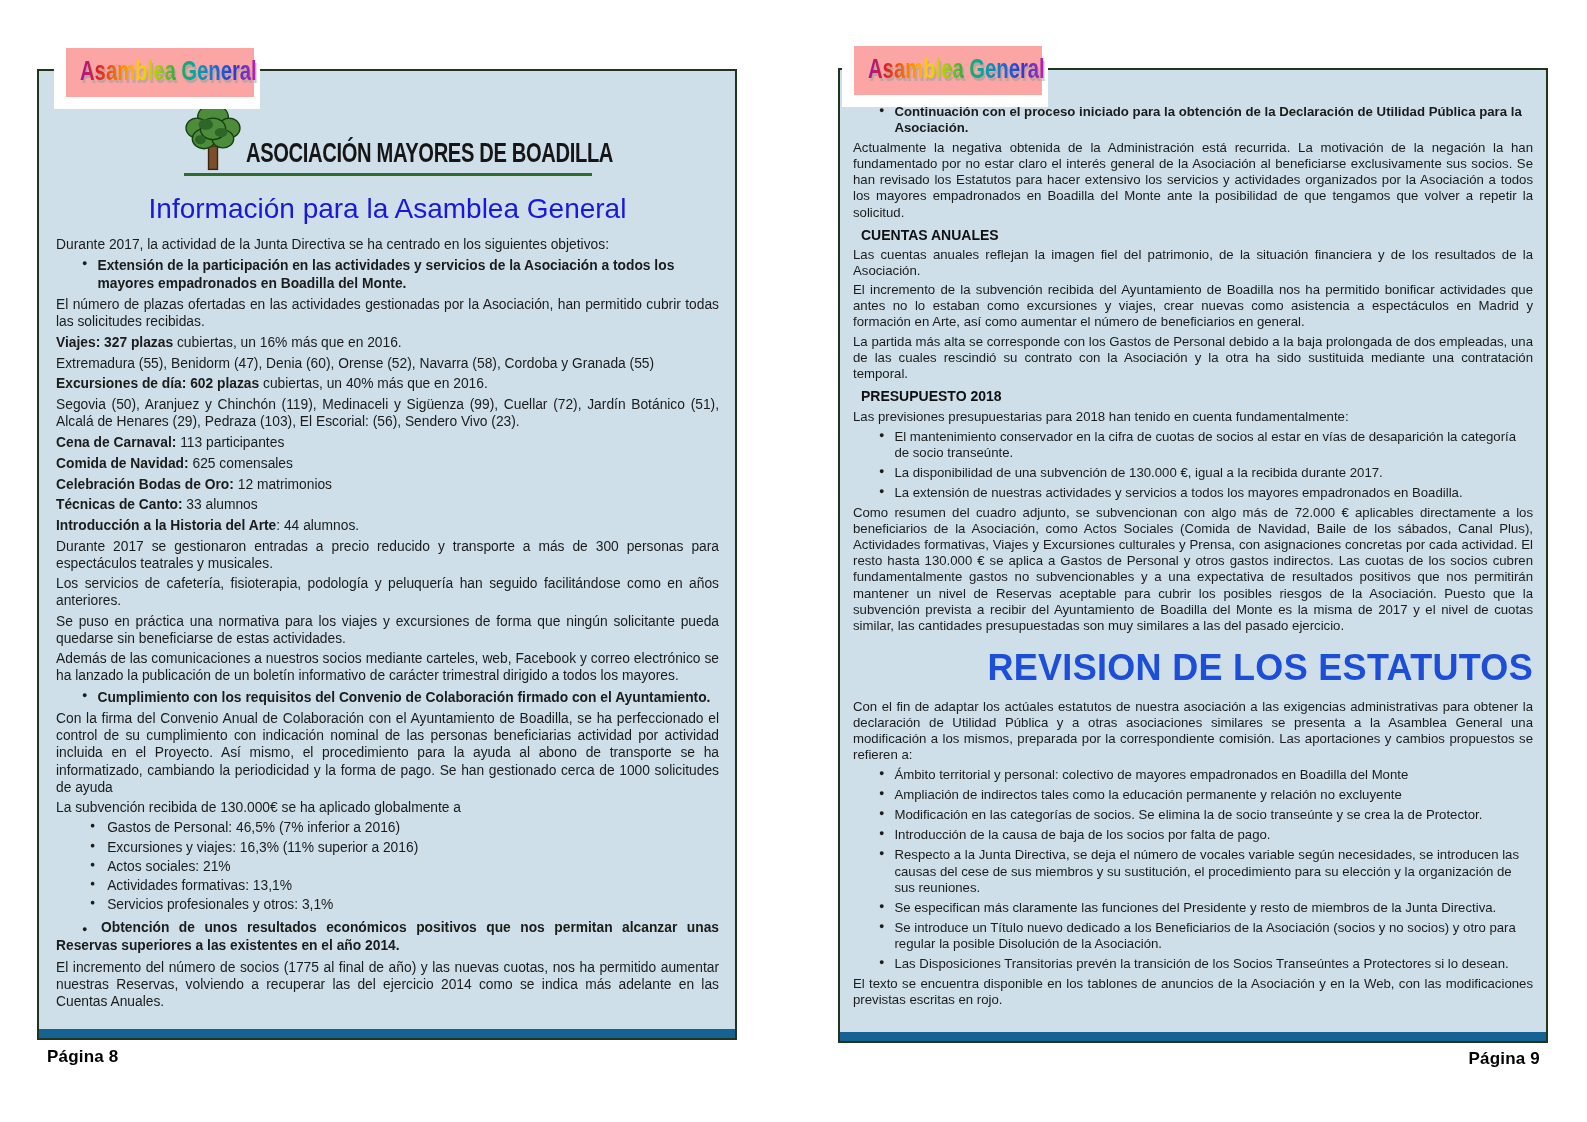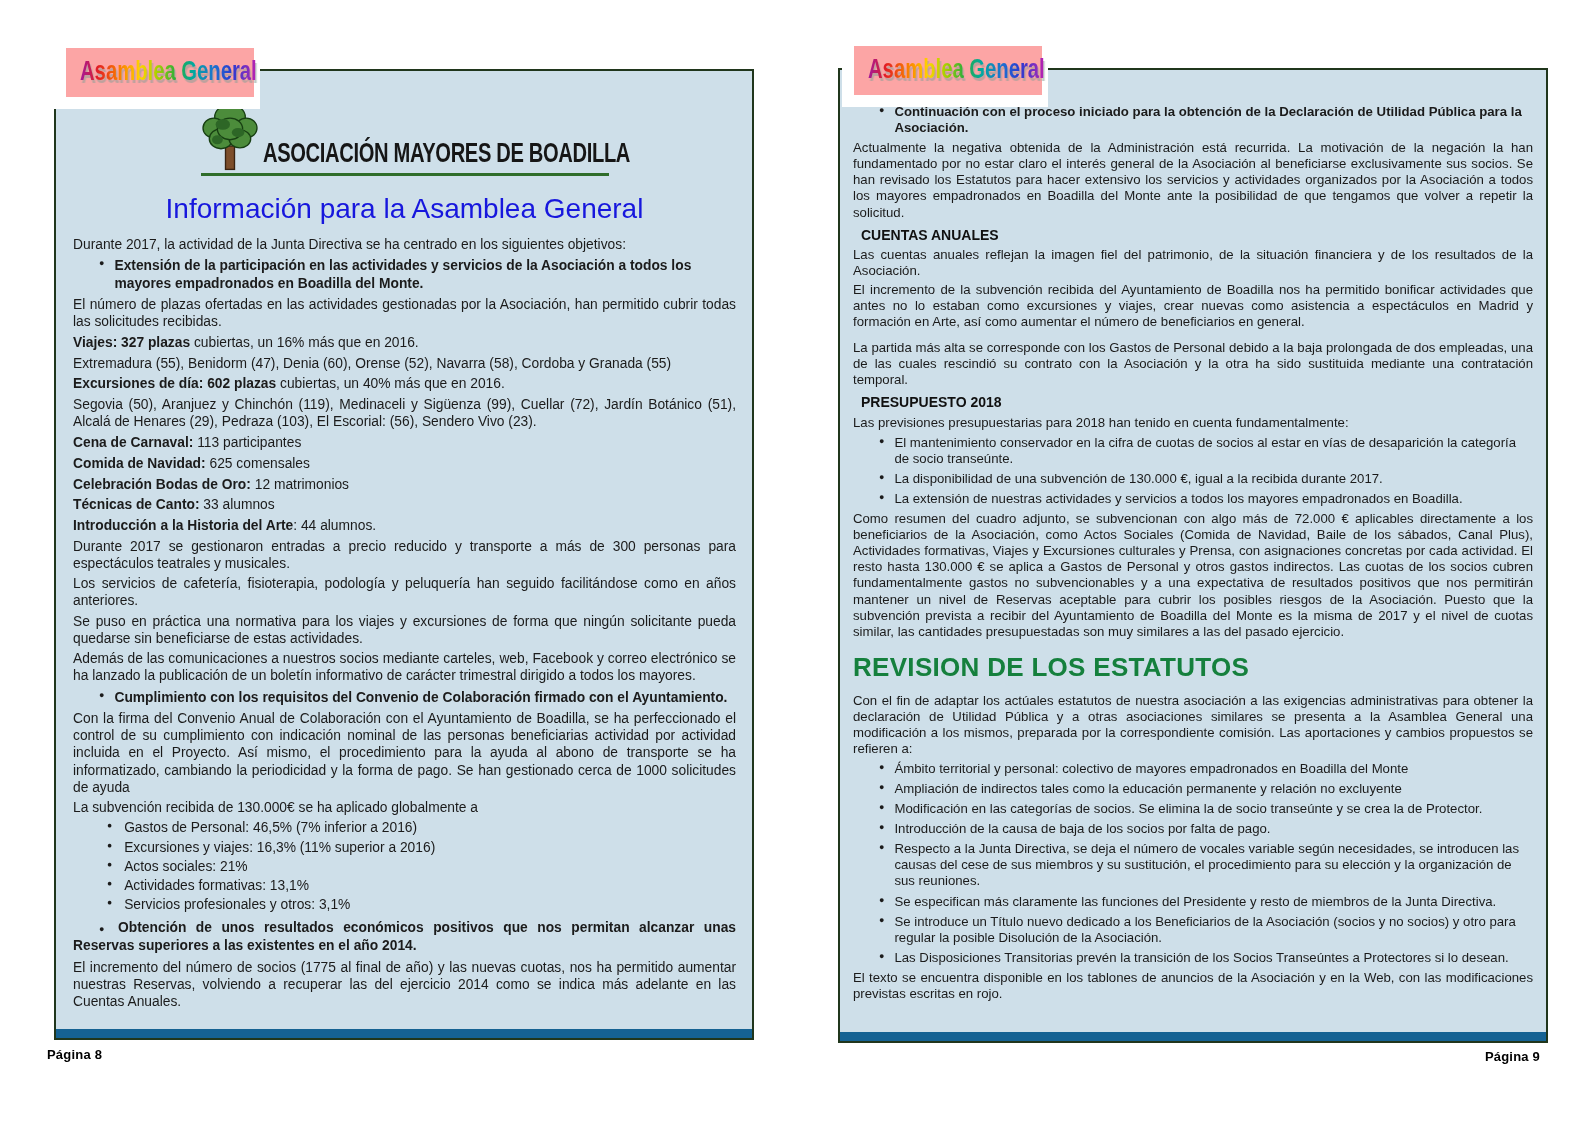--- a/index.html
+++ b/index.html
@@ -3,21 +3,21 @@
 <meta charset="utf-8">
 <style>
   html,body{margin:0;padding:0;}
   body{
     width:1587px;height:1122px;position:relative;background:#ffffff;
     font-family:"Liberation Sans","DejaVu Sans",sans-serif;color:#1b1b1b;
     -webkit-font-smoothing:antialiased;
   }
   
   .pagebox{position:absolute;background:#cedfe9;border:2px solid #20361c;box-sizing:border-box;}
-  .pagebox.left{left:54px;top:69px;width:700px;height:971px;}
+  .pagebox.left{left:37px;top:69px;width:700px;height:971px;}
   .pagebox.right{left:838px;top:68px;width:710px;height:975px;}
   .band{position:absolute;left:0;right:0;bottom:0;height:9px;background:#156293;}
   .content{position:absolute;left:0;right:0;top:0;bottom:9px;overflow:hidden;box-sizing:border-box;}
   .pagebox.left .content{padding:28px 16px 10px 17px;font-size:13.8px;line-height:1.25;}
   .pagebox.right .content{padding:30px 13px 10px 13px;font-size:13.2px;line-height:1.22;}
 
   
   .banner-wrap{position:absolute;background:#ffffff;padding:2px 6px 12px 12px;z-index:5;}
   .banner-wrap.bw-left{left:54px;top:46px;}
   .banner-wrap.bw-right{left:842px;top:44px;}
@@ -36,40 +36,40 @@
   .logobox{display:inline-flex;align-items:flex-end;border-bottom:3px solid #2f6d2a;padding:0;}
   .tree{width:58px;height:72px;flex:0 0 auto;display:block;}
   .logotext-clip{width:346px;overflow:visible;text-align:left;padding:0 0 3px 4px;}
   .logotext{
     display:inline-block;white-space:nowrap;font-size:28px;font-weight:700;letter-spacing:-0.5px;
     color:#161616;transform:scaleX(0.72);transform-origin:left bottom;
   }
 
   
   h1.page-title{font-size:28px;font-weight:normal;color:#1717dd;text-align:center;margin:14px 0 10px 0;}
-  h2.bighead{font-size:26px;font-weight:bold;color:#15803d;text-align:left;margin:12px 0 9px 0;letter-spacing:0.3px;}
+  h2.bighead{font-size:36px;font-weight:bold;color:#1d4ed8;text-align:right;margin:12px 0 9px 0;letter-spacing:0.3px;}
   h3.subhead{font-size:14px;font-weight:bold;color:#101010;margin:6px 0 2px 8px;}
 
   
   p.para{margin:3px 0;text-align:justify;}
-  p.para.tight{margin-top:10px;}
+  p.para.tight{margin-top:4px;}
   p.lead{margin:3.5px 0;text-align:left;}
   p.lead b{font-weight:bold;}
   .brow{display:flex;margin:4px 0;}
   .brow .dot{flex:0 0 auto;font-size:9px;line-height:inherit;margin:0 10px 0 26px;transform:translateY(1px);}
   .brow.bold{font-weight:bold;}
   .brow.bold .dot{font-weight:normal;}
   .brow.sub{margin:2px 0;}
   .brow.sub .dot{margin:0 12px 0 34px;font-size:8.5px;}
   .brow .btext{flex:1 1 auto;text-align:left;}
   p.bflow{margin:6px 0 5px 0;text-align:justify;font-weight:bold;}
   p.bflow .dot{font-size:9px;font-weight:normal;padding:0 8px 0 26px;}
 
   
-  .footer{position:absolute;font-weight:bold;font-size:13px;color:#000;letter-spacing:0.2px;}
+  .footer{position:absolute;font-weight:bold;font-size:17px;color:#000;letter-spacing:0.2px;}
   .footer.f-left{left:47px;top:1047px;}
   .footer.f-right{left:1380px;top:1049px;width:160px;text-align:right;}
 </style>
 </head>
 <body>
 
 <div class="pagebox left">
   <div class="content">
     <div class="logo-row">
       <div class="logobox">

